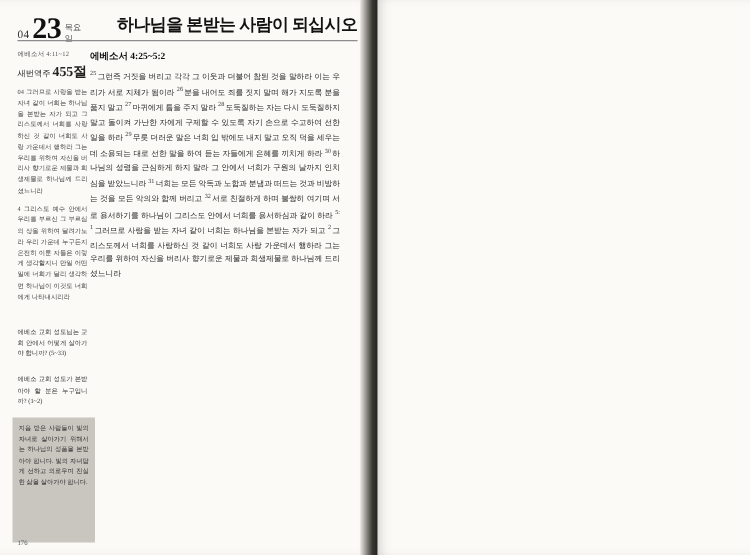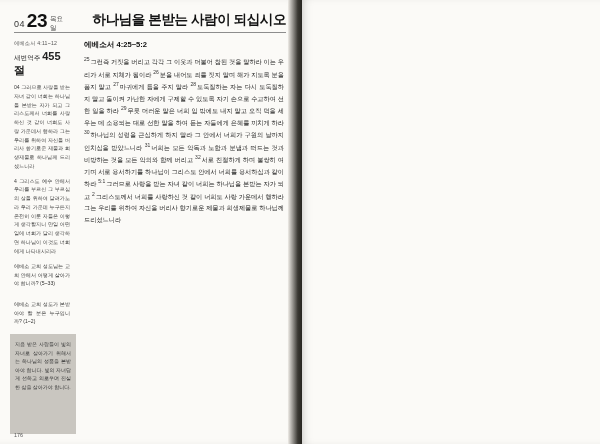--- a/index.html
+++ b/index.html
@@ -20,21 +20,21 @@
     height: 444px;
     background: #f2f0ec;
   }
   
   .sheet {
     position: absolute;
     top: 0;
     height: 444px;
     background: #fbfaf7;
   }
-  .sheet-left  { left: 0;   width: 298px; box-shadow: inset -6px 0 12px -8px rgba(0,0,0,.35); }
+  .sheet-left  { left: 0;   width: 298px; box-shadow: inset -6px 0 12px -8px rgba(0,0,0,.35); font-family: Liberation Serif, serif; }
   .sheet-right { left: 302px; width: 298px; box-shadow: inset 6px 0 12px -8px rgba(0,0,0,.35); }
   .gutter {
     position: absolute;
     left: 296px;
     top: 0;
     width: 8px;
     height: 444px;
     background: linear-gradient(to right, #d8d4cd, #bbb6ad 45%, #cfcac2 55%, #e8e5e0);
   }
 
@@ -56,21 +56,21 @@
     align-items: baseline;
     color: #111;
   }
   .lesson-vol {
     font-size: 9px;
     letter-spacing: .4px;
     color: #333;
     padding-right: 2px;
   }
   .lesson-big {
-    font-size: 19px;
+    font-size: 24px;
     font-weight: bold;
     line-height: 1;
     letter-spacing: -.5px;
   }
   .lesson-day {
     font-size: 6.5px;
     color: #444;
     padding-left: 3px;
     position: relative;
     top: -6px;
@@ -145,21 +145,21 @@
     font-size: 5px;
     line-height: 1.7;
     color: #2e2e2e;
     text-align: justify;
     word-break: break-all;
   }
 
   
   .left-body {
     position: absolute;
-    left: 84px;
+    left: 72px;
     top: 40px;
     width: 200px;
   }
   .scripture-head {
     font-size: 7.6px;
     font-weight: bold;
     color: #111;
     margin-bottom: 5px;
   }
   .scripture-body {

